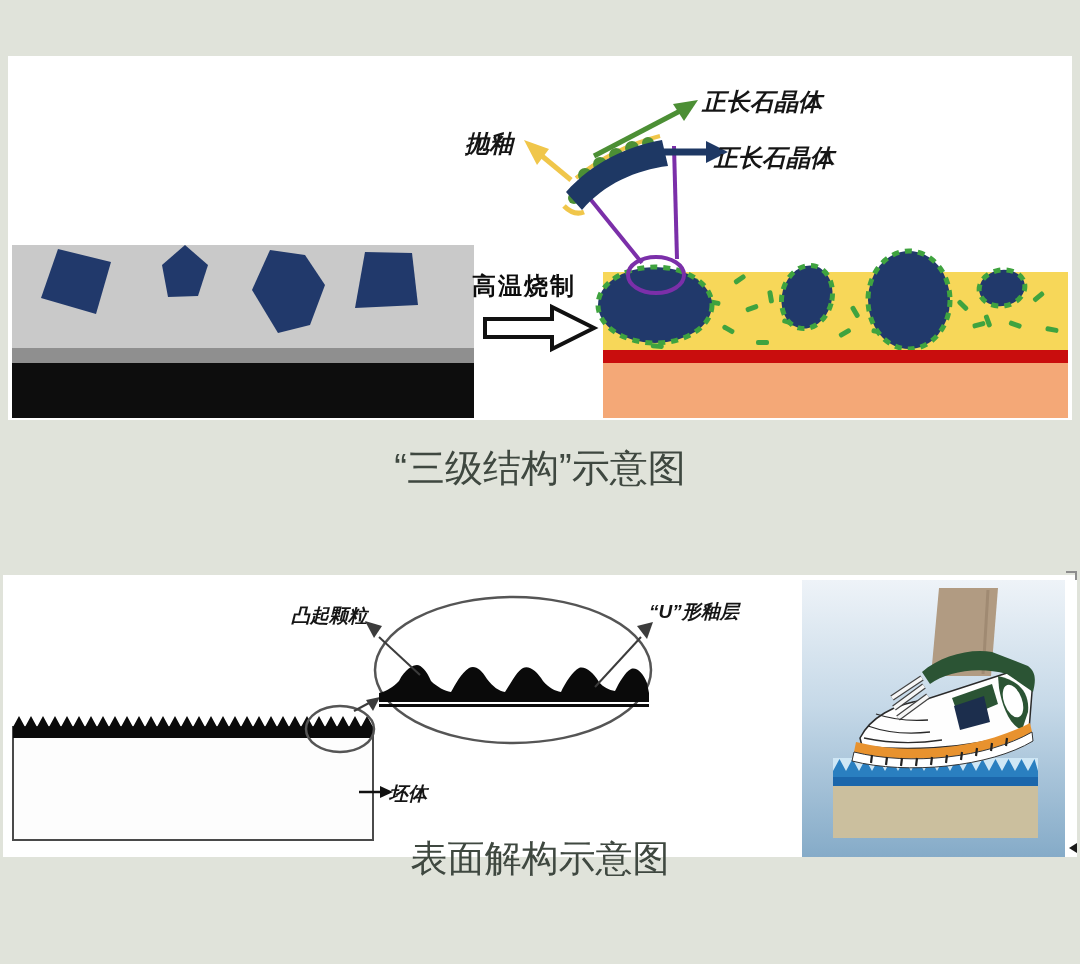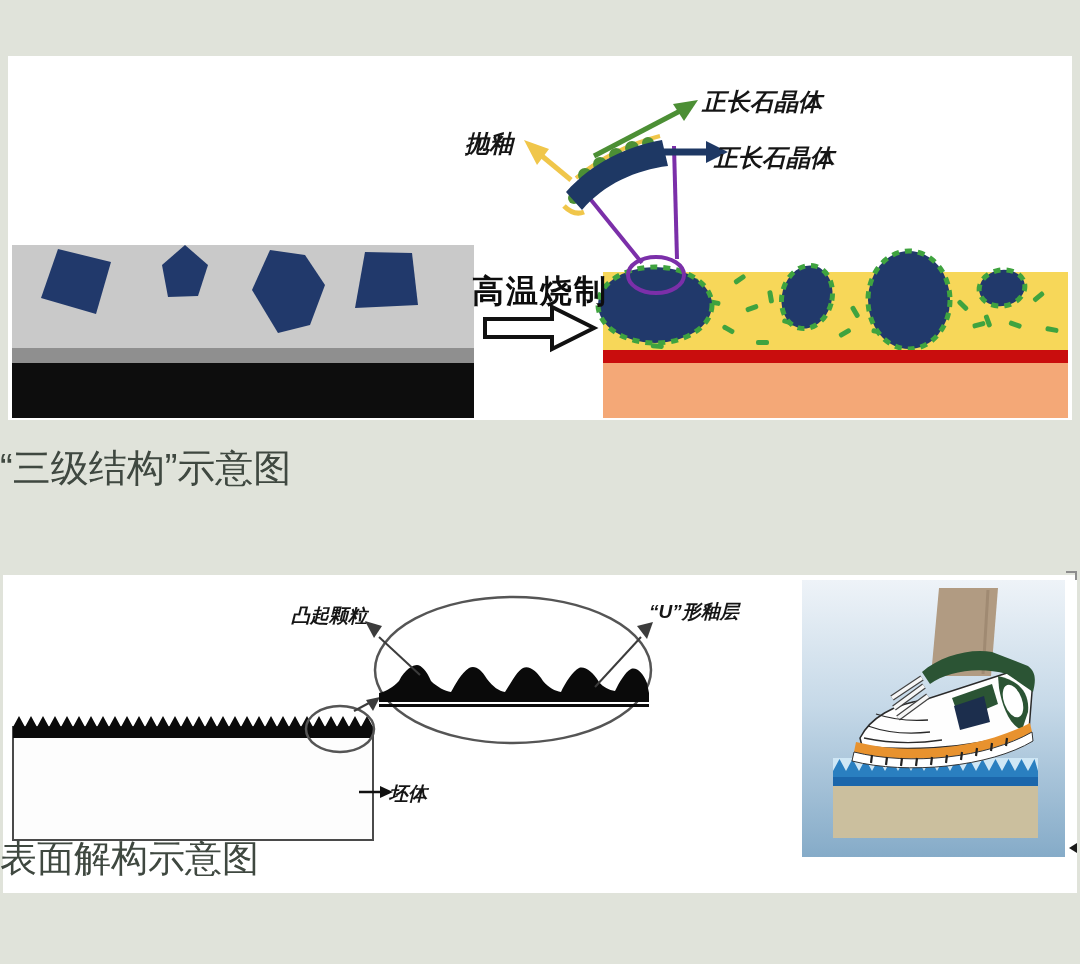--- a/index.html
+++ b/index.html
@@ -3,37 +3,37 @@
 <meta charset="utf-8">
 <style>
   html,body{margin:0;padding:0;}
   body{
     width:1080px;height:964px;position:relative;overflow:hidden;
     background:#e0e3da;
     font-family:"Liberation Sans", sans-serif;
   }
   .panel{position:absolute;background:#ffffff;}
   #top-panel{left:8px;top:56px;width:1064px;height:364px;}
-  #bottom-panel{left:3px;top:575px;width:1074px;height:318px;}
+  #bottom-panel{left:3px;top:575px;width:1074px;height:282px;}
   .abs{position:absolute;}
   .callout{
     position:absolute;color:#151515;font-weight:700;white-space:nowrap;
     font-family:"Liberation Serif", serif;
     font-style:italic;
   }
   .callout.f1{font-size:24px;}
   #process-label{
-    position:absolute;font-size:32px;font-weight:700;color:#0d0d0d;
+    position:absolute;font-size:24px;font-weight:700;color:#0d0d0d;
     letter-spacing:2px;font-family:"Liberation Serif", serif;white-space:nowrap;
   }
   .callout.f2{
     font-family:"Liberation Sans", sans-serif;font-size:19px;font-weight:700;
   }
   .caption{
-    position:absolute;left:0;width:1080px;text-align:left;
+    position:absolute;left:0;width:1080px;text-align:center;
     color:#3f4840;font-weight:500;
   }
   #caption-1{top:446px;font-size:38px;line-height:44px;}
   #caption-2{top:839px;font-size:37px;line-height:44px;font-family:Liberation Mono, monospace;}
   #shoe-box{
     position:absolute;left:799px;top:5px;width:263px;height:277px;
     background:linear-gradient(180deg,#eef3f8 0%,#c6d9e8 45%,#85abc8 100%);
   }
   #corner-mark{
     position:absolute;left:1066px;top:571px;width:9px;height:7px;

